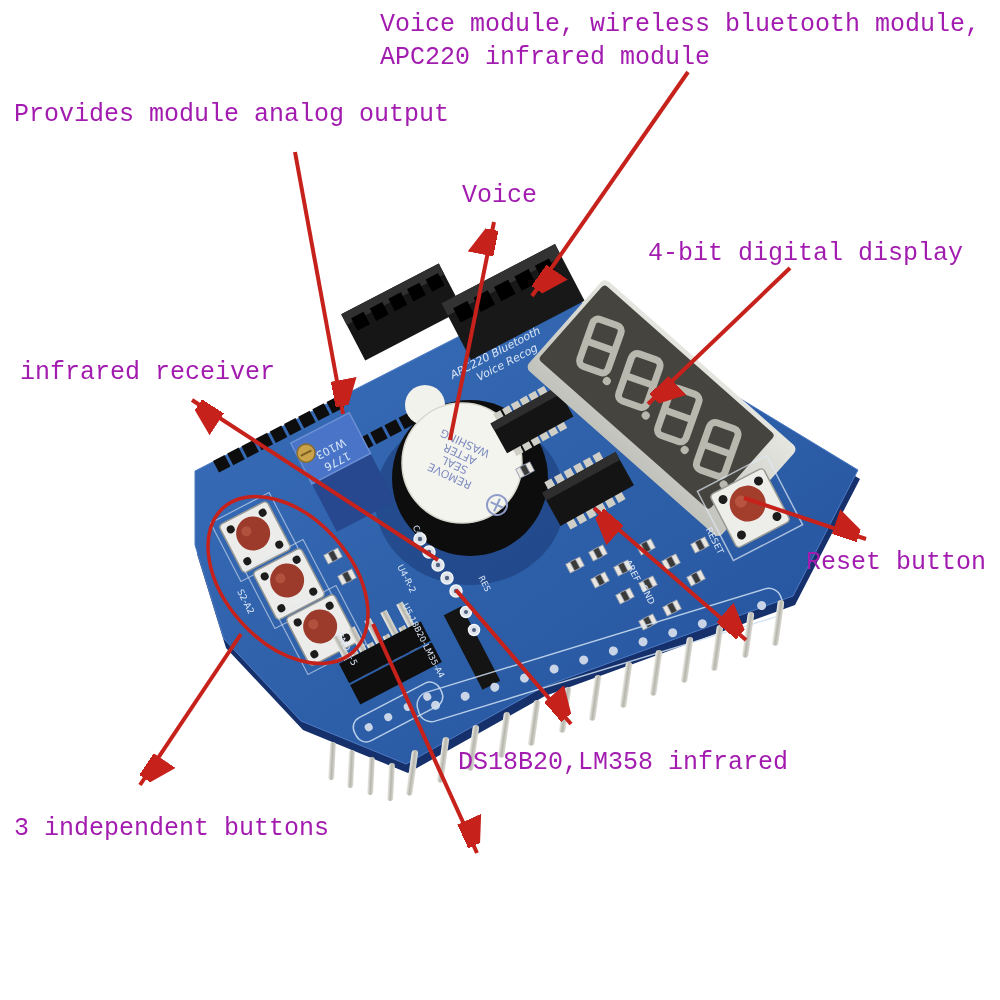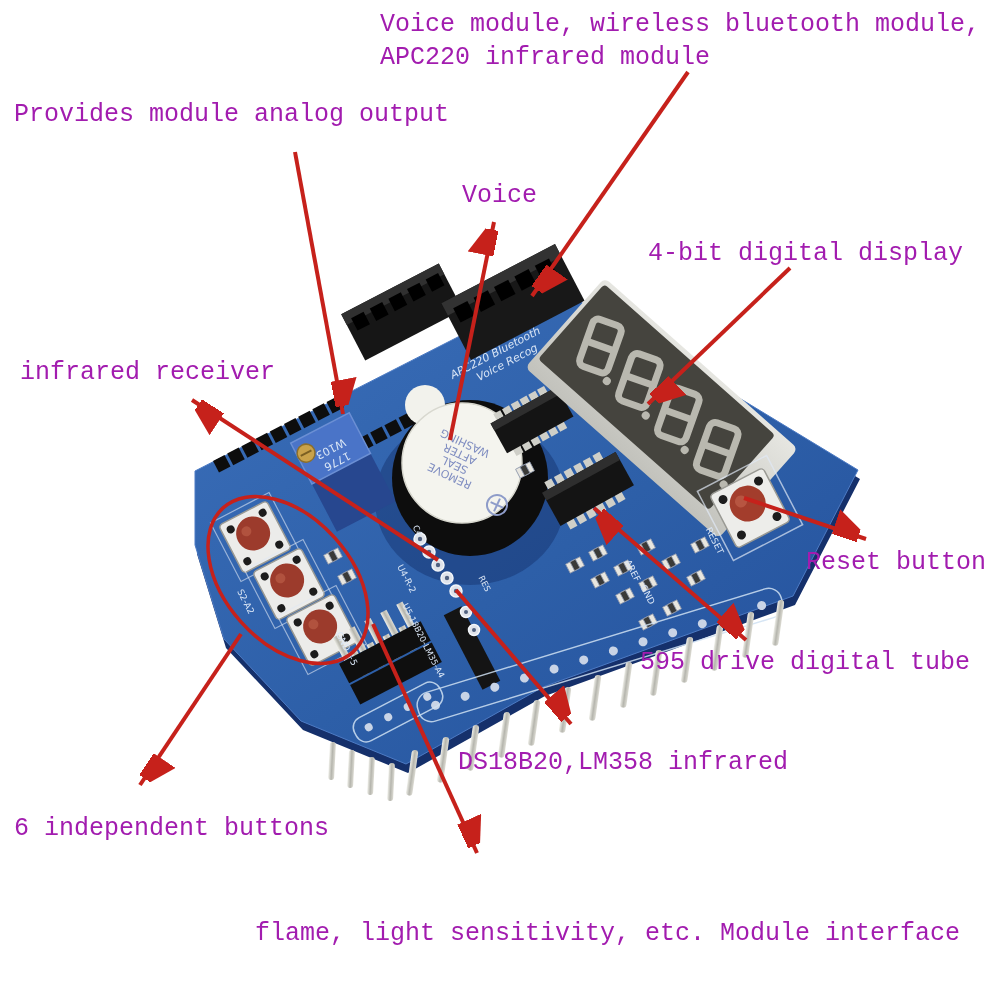--- a/index.html
+++ b/index.html
@@ -434,17 +434,15 @@
   </g>
 </svg>
 
   <div class="ann" style="left:380px;top:8px;">Voice module, wireless bluetooth module,</div>
   <div class="ann" style="left:380px;top:41px;">APC220 infrared module</div>
   <div class="ann" style="left:14px;top:98px;">Provides module analog output</div>
   <div class="ann" style="left:462px;top:179px;">Voice</div>
   <div class="ann" style="left:648px;top:229px;margin-top:8px;">4-bit digital display</div>
   <div class="ann" style="left:806px;top:546px;">Reset button</div>
   <div class="ann" style="left:20px;top:356px;">infrared receiver</div>
-  <div class="ann" style="left:640px;top:646px;">595 drive digital tube</div>
   <div class="ann" style="left:458px;top:746px;">DS18B20,LM358 infrared</div>
-  <div class="ann" style="left:14px;top:812px;">6 independent buttons</div>
-  <div class="ann" style="left:255px;top:917px;">flame, light sensitivity, etc. Module interface</div>
+  <div class="ann" style="left:14px;top:812px;">3 independent buttons</div>
 </div>
 
 </body></html>

